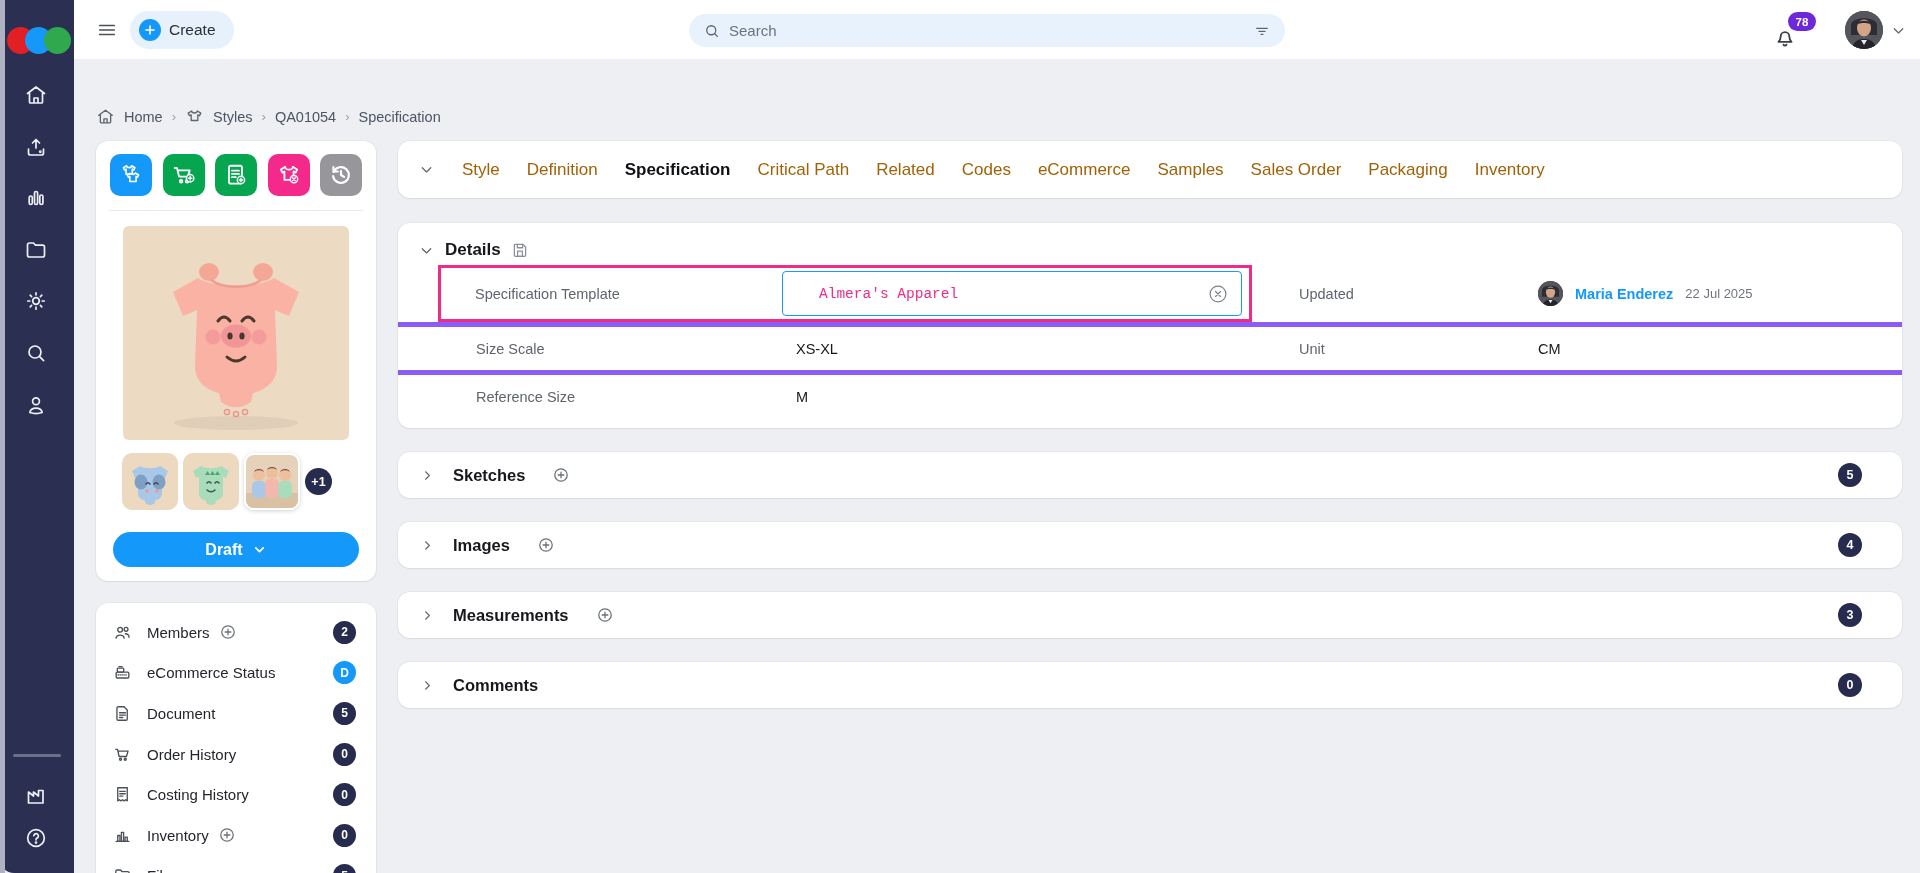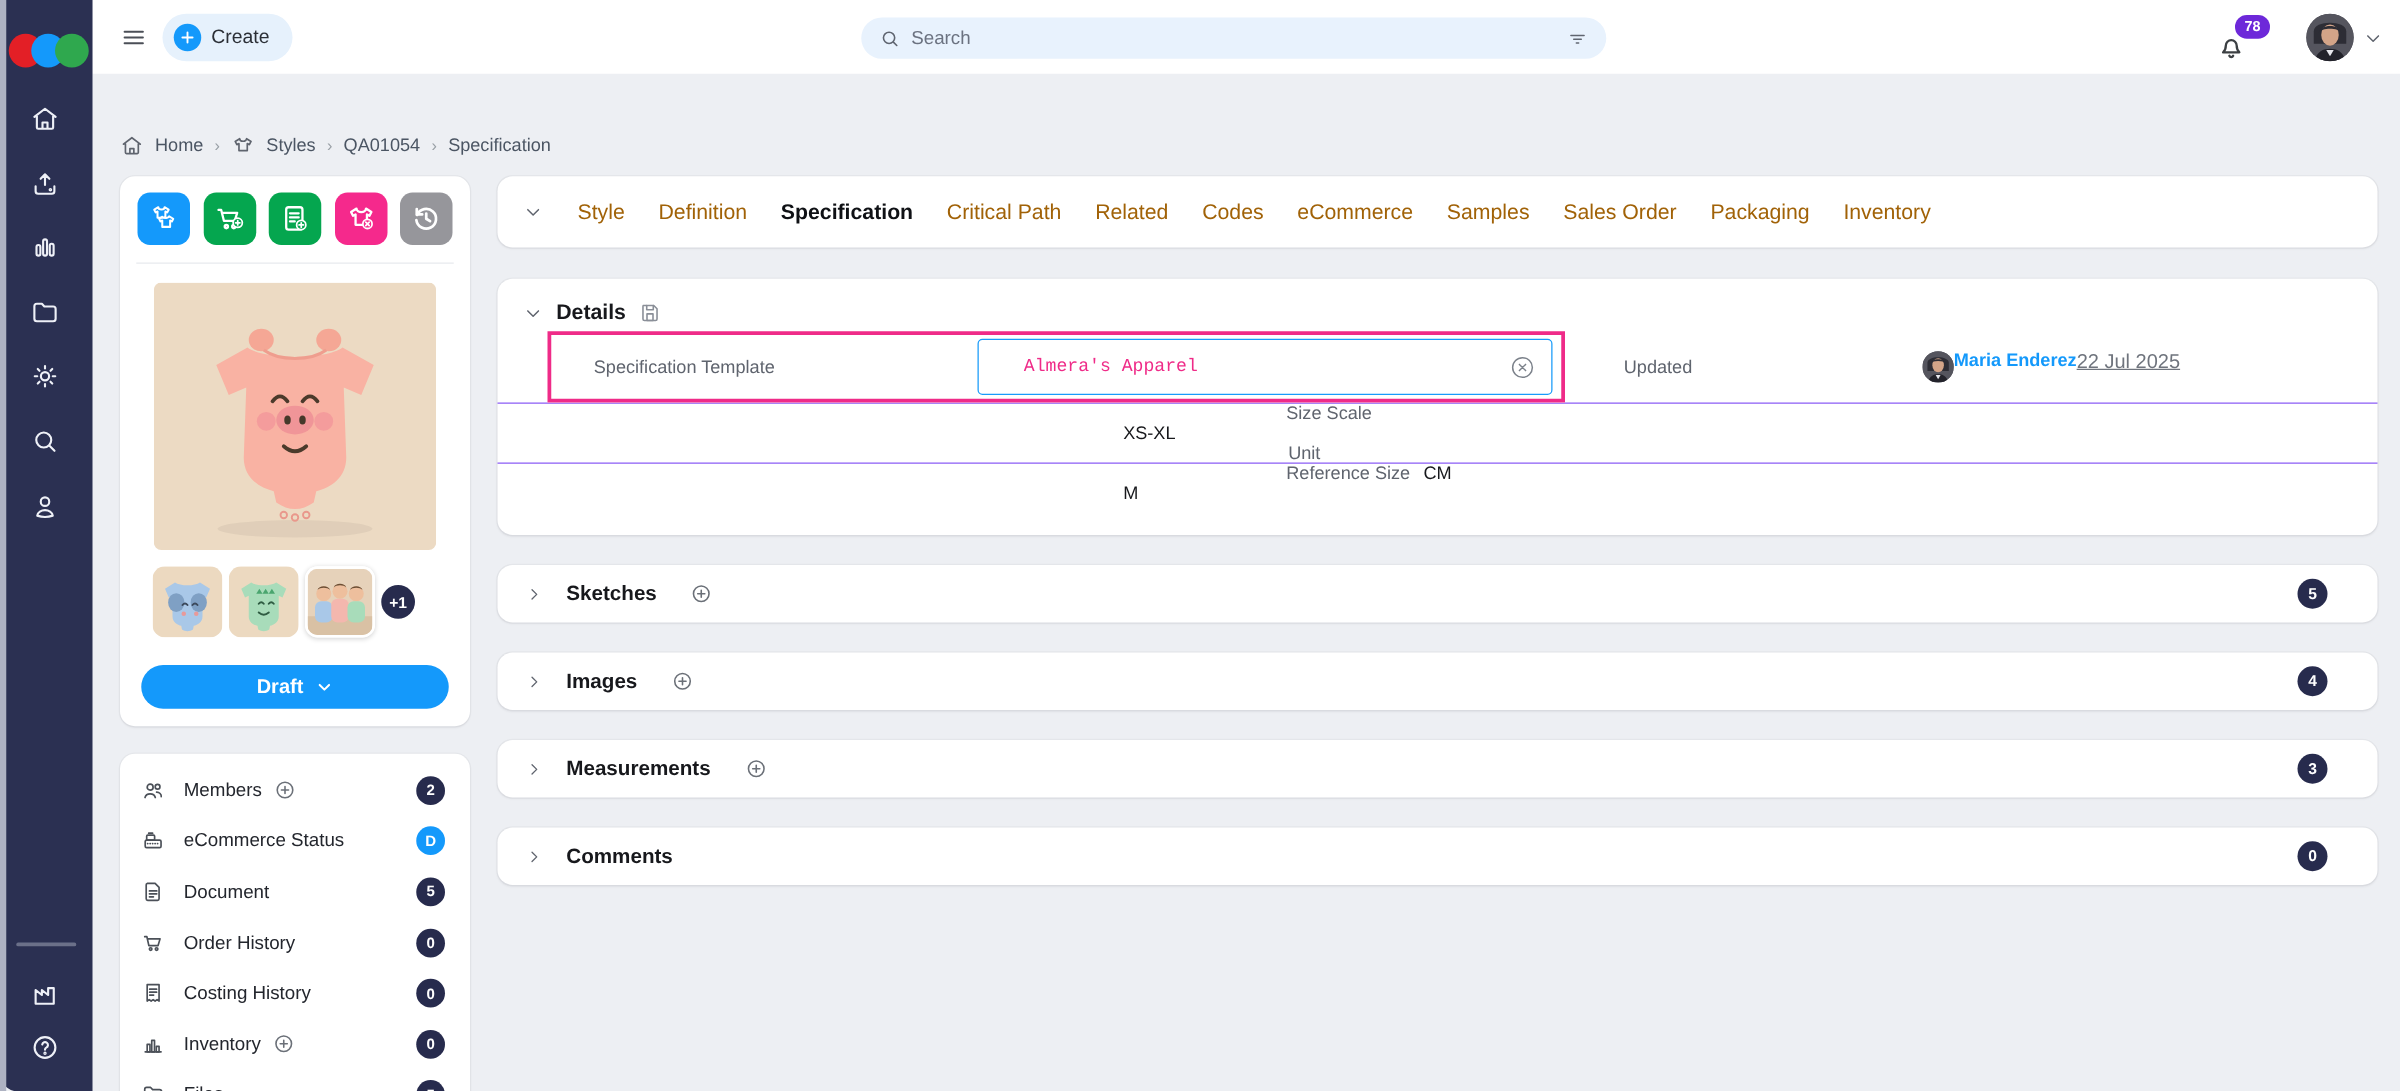--- a/index.html
+++ b/index.html
@@ -75,33 +75,33 @@
   .tab { font-size:17px; color:#a16207; white-space:nowrap; cursor:pointer; }
   .tab.active { color:#0f1115; font-weight:bold; }
 
   .details-card { margin-top:25px; height:205px; }
   .d-header { height:42px; display:flex; align-items:center; padding:12px 0 0 20px; gap:10px; }
   .d-header .chev { width:17px; height:17px; color:#5f646e; cursor:pointer; }
   .d-title { font-size:17px; font-weight:bold; color:#17181c; }
   .d-header .save { width:18px; height:18px; color:#8a8f98; cursor:pointer; }
   .drow { display:flex; align-items:center; }
   .drow.r1 { height:57px; }
-  .drow.r2, .drow.r3 { height:48px; border-top:1px solid #8b5cf6; margin:0 0 0 0;flex-direction:column; }
+  .drow.r2, .drow.r3 { height:48px; border-top:5px solid #8b5cf6; margin:0 0 0 0; }
   .dlabel { font-size:14.5px; color:#5f646e; }
   .dvalue { font-size:14.5px; color:#17181c; }
   .pink-wrap { margin-left:40px; width:814px; height:57px; border:3.5px solid #ef2b88; display:flex; align-items:center; flex:none; background:#fff; }
   .pink-wrap .dlabel { padding-left:34px; width:341px; flex:none; }
   .spec-input { width:460px; height:45px; border:1.6px solid #199bfa; border-radius:4px; display:flex; align-items:center; padding:0 12px; flex:none; }
   .spec-input input { flex:1; border:none; outline:none; background:transparent; font-size:14.5px; color:#ef2b88; font-family:Liberation Mono, monospace;margin-left:24px; }
   .clear-ic { width:22px; height:22px; color:#7c828b; flex:none; cursor:pointer; }
   .rlab { margin-left:47px; width:239px; flex:none; }
-  .rv { display:flex; }
+  .rv { display:flex; align-items:center; gap:12px; }
   .mini-avatar { width:25px; height:25px; border-radius:50%; overflow:hidden; background:#44444d; flex:none; }
   .user-link { font-size:14.5px; font-weight:bold; color:#1499fb; cursor:pointer; }
-  .date { font-size:16px; color:#6f747d;text-decoration:underline; }
+  .date { font-size:13px; color:#6f747d; }
   .lab1 { padding-left:78px; width:398px; flex:none; }
   .val1 { width:503px; flex:none; }
   .lab2 { width:239px; flex:none; }
 
   .section-card { margin-top:24px; height:46px; display:flex; align-items:center; padding:0 40px 0 22px; gap:18px; cursor:pointer; }
   .section-card .chev { width:15px; height:15px; color:#5f646e; flex:none; }
   .s-title { font-size:16.5px; font-weight:bold; color:#17181c; }
   .s-badge { margin-left:auto; min-width:24px; height:24px; border-radius:12px; background:#272b4d; color:#fff; font-size:12.5px; font-weight:bold; display:flex; align-items:center; justify-content:center; padding:0 7px; }
 </style>
 </head>

